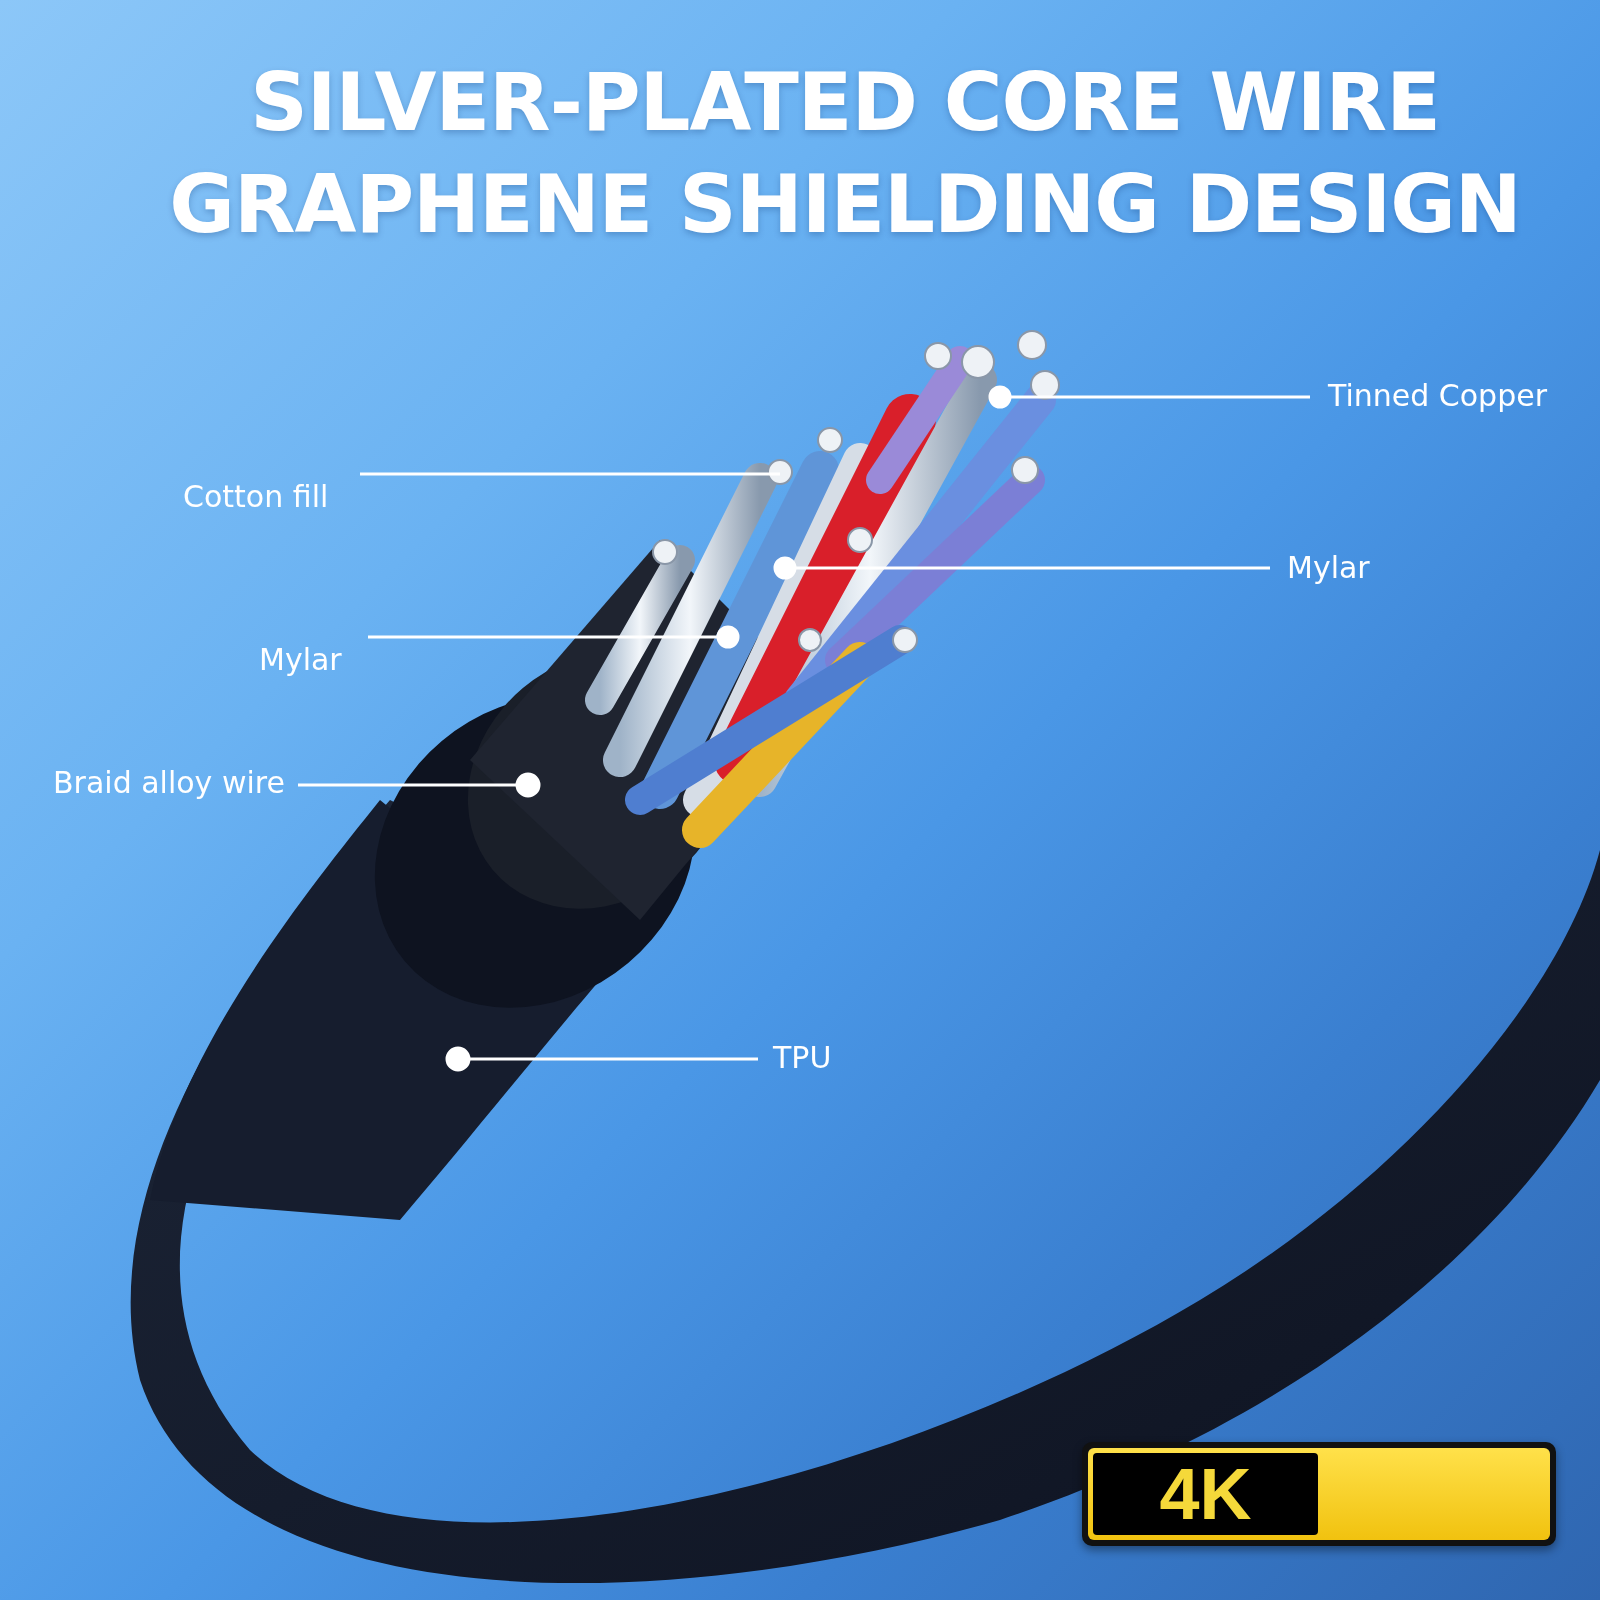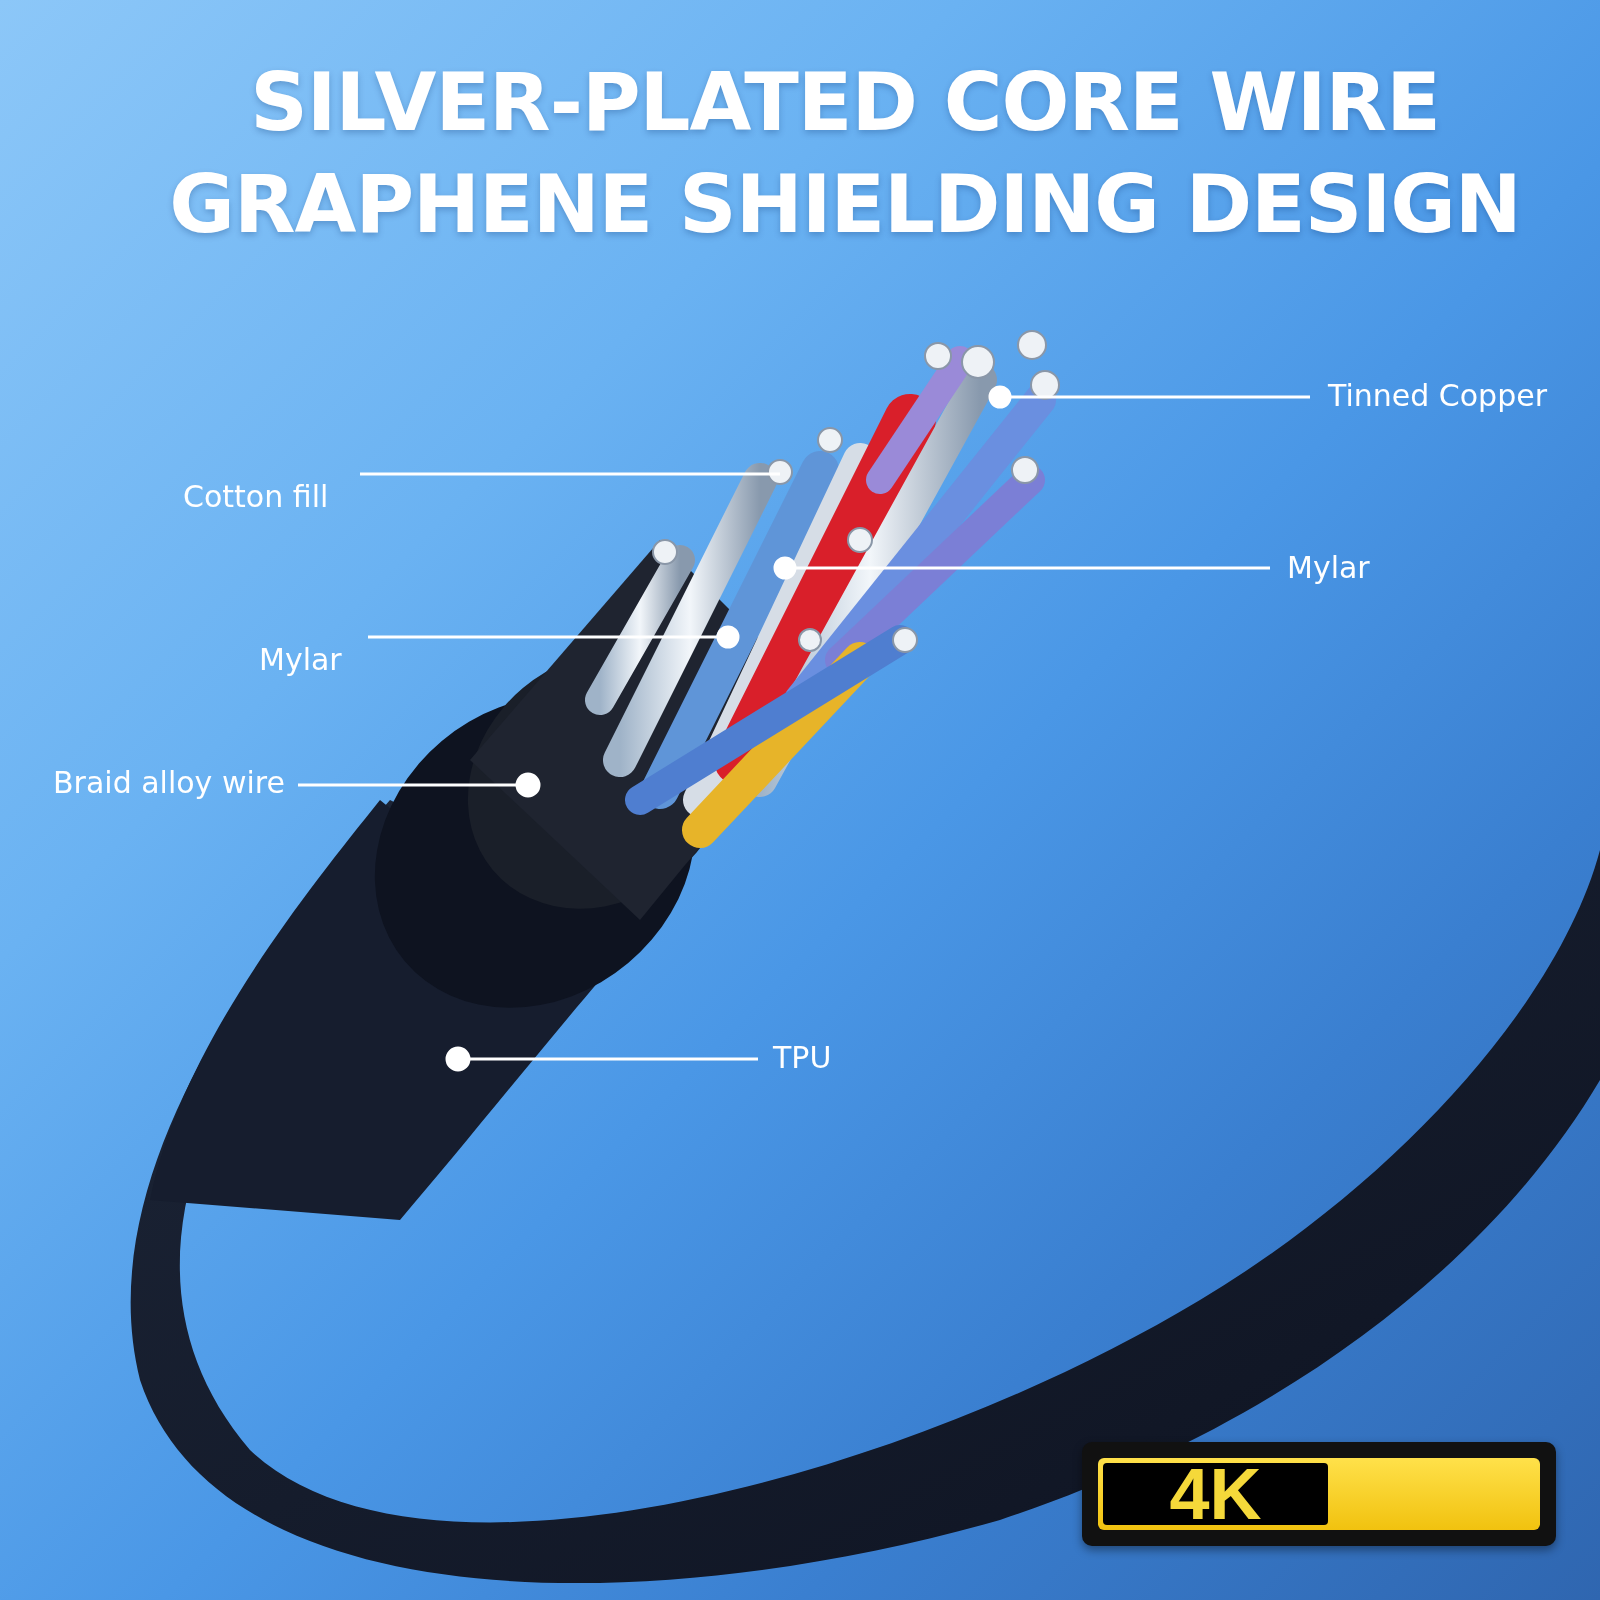--- a/index.html
+++ b/index.html
@@ -7,21 +7,21 @@
     background: linear-gradient(135deg, #8cc7f8 0%, #6ab2f2 30%, #4a97e6 55%, #3a7fd0 75%, #2f66b0 100%);
     font-family: "DejaVu Sans", sans-serif; }
   .title { position:absolute; left:0; width:1690px; text-align:center; color:#fff;
     font-family:"DejaVu Sans", sans-serif; font-weight:bold; font-size:80px; letter-spacing:-1px;
     text-shadow: 0 3px 6px rgba(0,40,100,0.25); }
   .t1 { top:56px; }
   .t2 { top:158px; }
   svg.art { position:absolute; left:0; top:0; }
   .label { position:absolute; color:#fff; font-family:"DejaVu Sans", sans-serif; font-size:30px; white-space:nowrap; }
   .badge { position:absolute; left:1082px; top:1442px; width:474px; height:104px; border-radius:10px;
-    background:#111; padding:16px; box-sizing:border-box; box-shadow:0 4px 10px rgba(0,0,0,0.4);}
+    background:#111; padding:6px; box-sizing:border-box; box-shadow:0 4px 10px rgba(0,0,0,0.4);}
   .badge-inner { width:100%; height:100%; border-radius:6px; background:linear-gradient(#ffe14a,#f1c20f); display:flex; padding:5px; box-sizing:border-box;}
   .badge-left { background:#000; width:225px; border-radius:4px; display:flex; align-items:center; justify-content:center;
     color:#f5d93a; font-weight:bold; font-size:72px; font-family:"Liberation Sans", sans-serif;}
   .badge-right { flex:1; display:flex; align-items:center; justify-content:center; color:#000; font-weight:bold;
     font-size:76px; font-family:"Liberation Sans", sans-serif; letter-spacing:-2px; }
 </style>
 </head>
 <body>
 
 <div class="title t1">SILVER-PLATED CORE WIRE</div>

